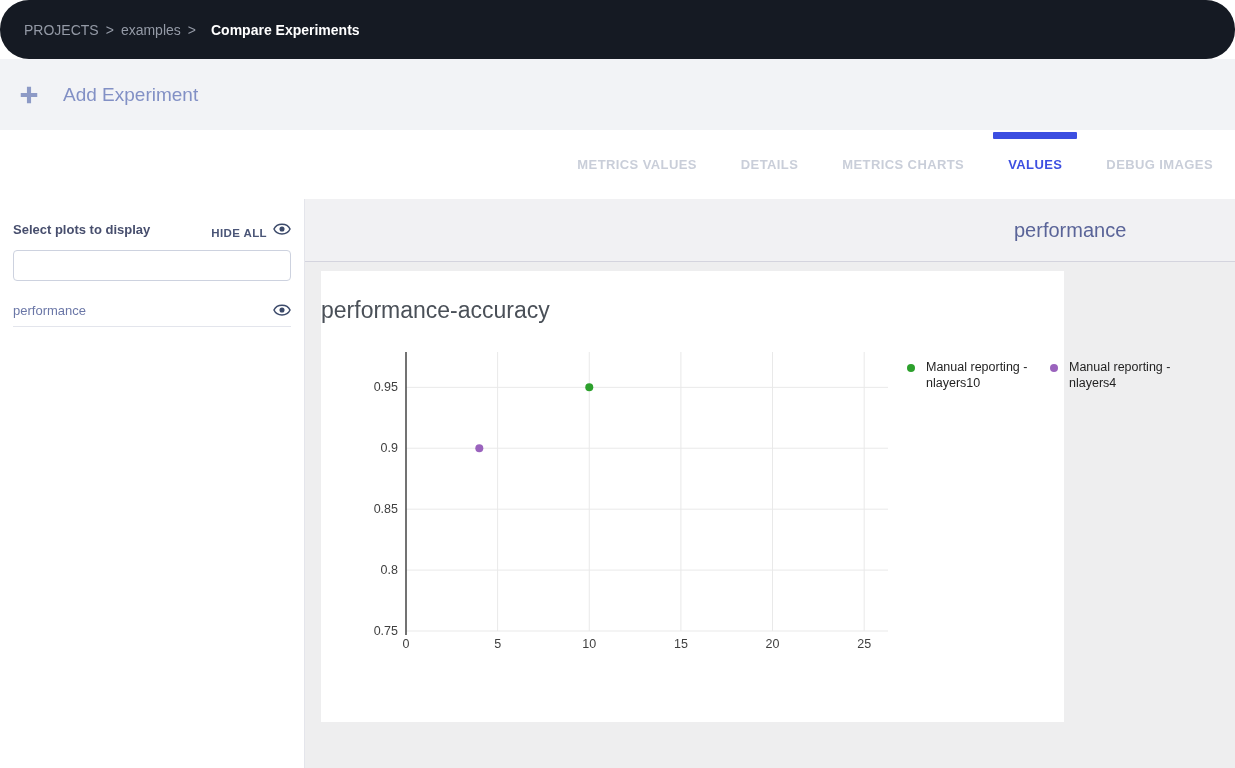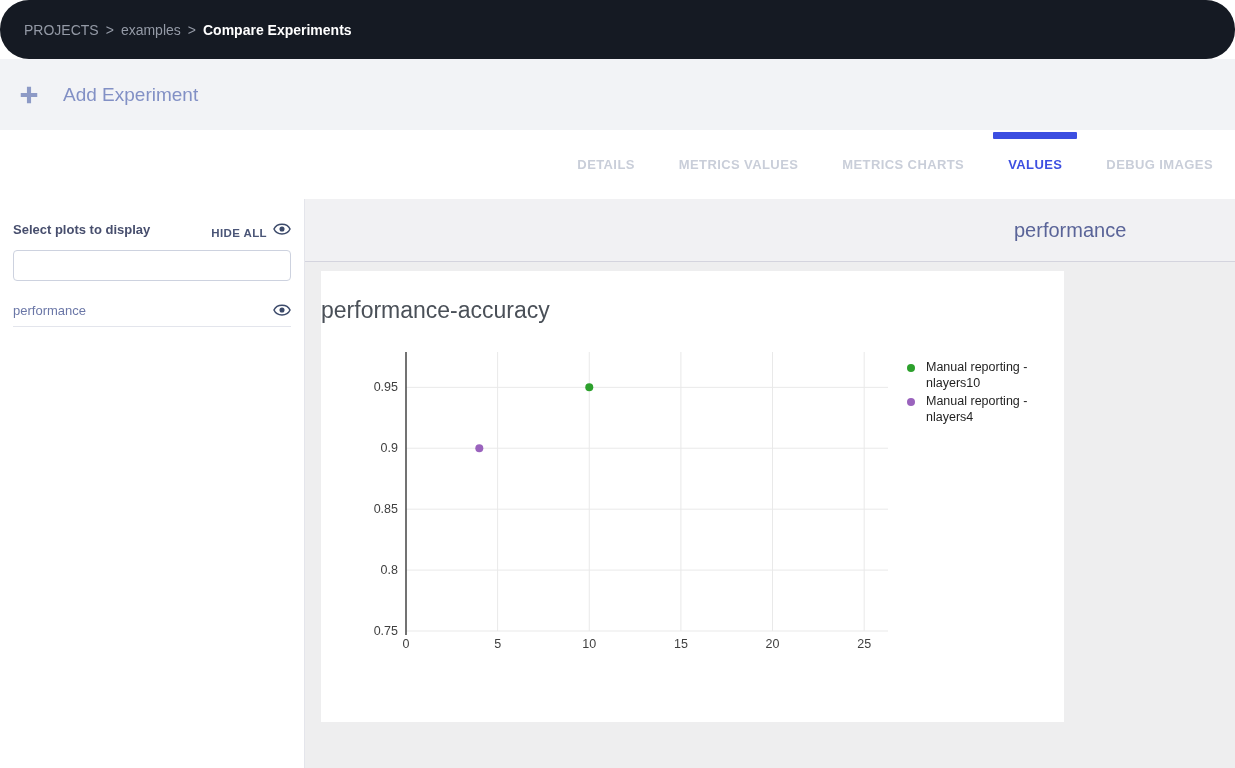--- a/index.html
+++ b/index.html
@@ -3,21 +3,21 @@
 <meta charset="utf-8">
 <style>
   * { margin:0; padding:0; box-sizing:border-box; }
   html,body { width:1235px; height:768px; font-family:"Liberation Sans","DejaVu Sans",sans-serif; background:#fff; overflow:hidden; }
 
   
   .top-bar { height:59px; background:#151a23; display:flex; align-items:center; padding:0 24px;border-radius:29px; }
   .breadcrumb { font-size:14px; color:#949aa6; display:flex; align-items:center; }
   .breadcrumb .crumb { cursor:pointer; }
   .breadcrumb .sep { margin:0 7px; color:#949aa6; }
-  .breadcrumb .current { color:#ffffff; font-weight:bold; }
+  .breadcrumb .current { color:#ffffff; font-weight:bold;margin-left:8px; }
 
   
   .add-bar { height:71px; background:#f2f3f6; display:flex; align-items:center; padding:0 18px; }
   .add-btn { display:flex; align-items:center; cursor:pointer; }
   .plus-icon { width:22px; height:22px; color:#8d9ac6; }
   .add-label { margin-left:23px; font-size:19px; color:#8290c5; }
 
   
   .tab-bar { height:69px; background:#ffffff; display:flex; align-items:center; justify-content:flex-end; padding-right:22px; gap:44px; }
   .tab { position:relative; height:69px; display:flex; align-items:center; font-size:13px; font-weight:bold; letter-spacing:.4px; color:#c9ced9; cursor:pointer; }
@@ -38,21 +38,21 @@
 
   .main { flex:1; background:#eeeeef; overflow:hidden; }
   .section-head { height:63px; background:#f1f1f3; border-bottom:1px solid #d4d4de; position:relative; }
   .section-title { position:absolute; left:709px; top:50%; transform:translateY(-50%); font-size:20px; font-weight:500; color:#5a6498; }
 
   .chart-card { position:relative; margin:9px 0 0 16px; width:743px; height:451px; background:#ffffff; }
   .chart-title { position:absolute; top:26px; left:0; width:100%; font-size:23px; color:#4a5058; }
   .plot-svg { position:absolute; left:0; top:0; }
   .tick { font-family:"Liberation Sans","DejaVu Sans",sans-serif; font-size:12.5px; fill:#3f3f3f; }
 
-  .legend { position:absolute; left:586px; top:88px; display:flex; flex-direction:column; gap:2px; }
+  .legend { position:absolute; left:586px; top:88px; display:flex; flex-direction:row; gap:2px; }
   .legend-row { display:flex; align-items:flex-start; cursor:pointer; }
   .legend-dot { width:8px; height:8px; border-radius:50%; margin:5px 11px 0 0; flex:0 0 auto; }
   .legend-label { width:122px; font-size:12.5px; line-height:16px; color:#1f1f1f; }
 </style>
 </head>
 <body>
 
 <div class="top-bar">
   <div class="breadcrumb">
     <span class="crumb">PROJECTS</span>
@@ -67,24 +67,24 @@
   <div class="add-btn">
     <svg class="plus-icon" viewBox="0 0 24 24">
       <path d="M12 3v18M3 12h18" stroke="currentColor" stroke-width="4.5" stroke-linecap="butt" fill="none"></path>
     </svg>
     <span class="add-label">Add Experiment</span>
   </div>
 </div>
 
 <div class="tab-bar">
   <div class="tab">
-      <span>DETAILS</span>
+      <span>METRICS VALUES</span>
     </div>
   <div class="tab">
-      <span>METRICS VALUES</span>
+      <span>DETAILS</span>
     </div>
   <div class="tab">
       <span>METRICS CHARTS</span>
     </div>
   <div class="tab active">
       <span class="tab-indicator"></span>
       <span>VALUES</span>
     </div>
   <div class="tab">
       <span>DEBUG IMAGES</span>

